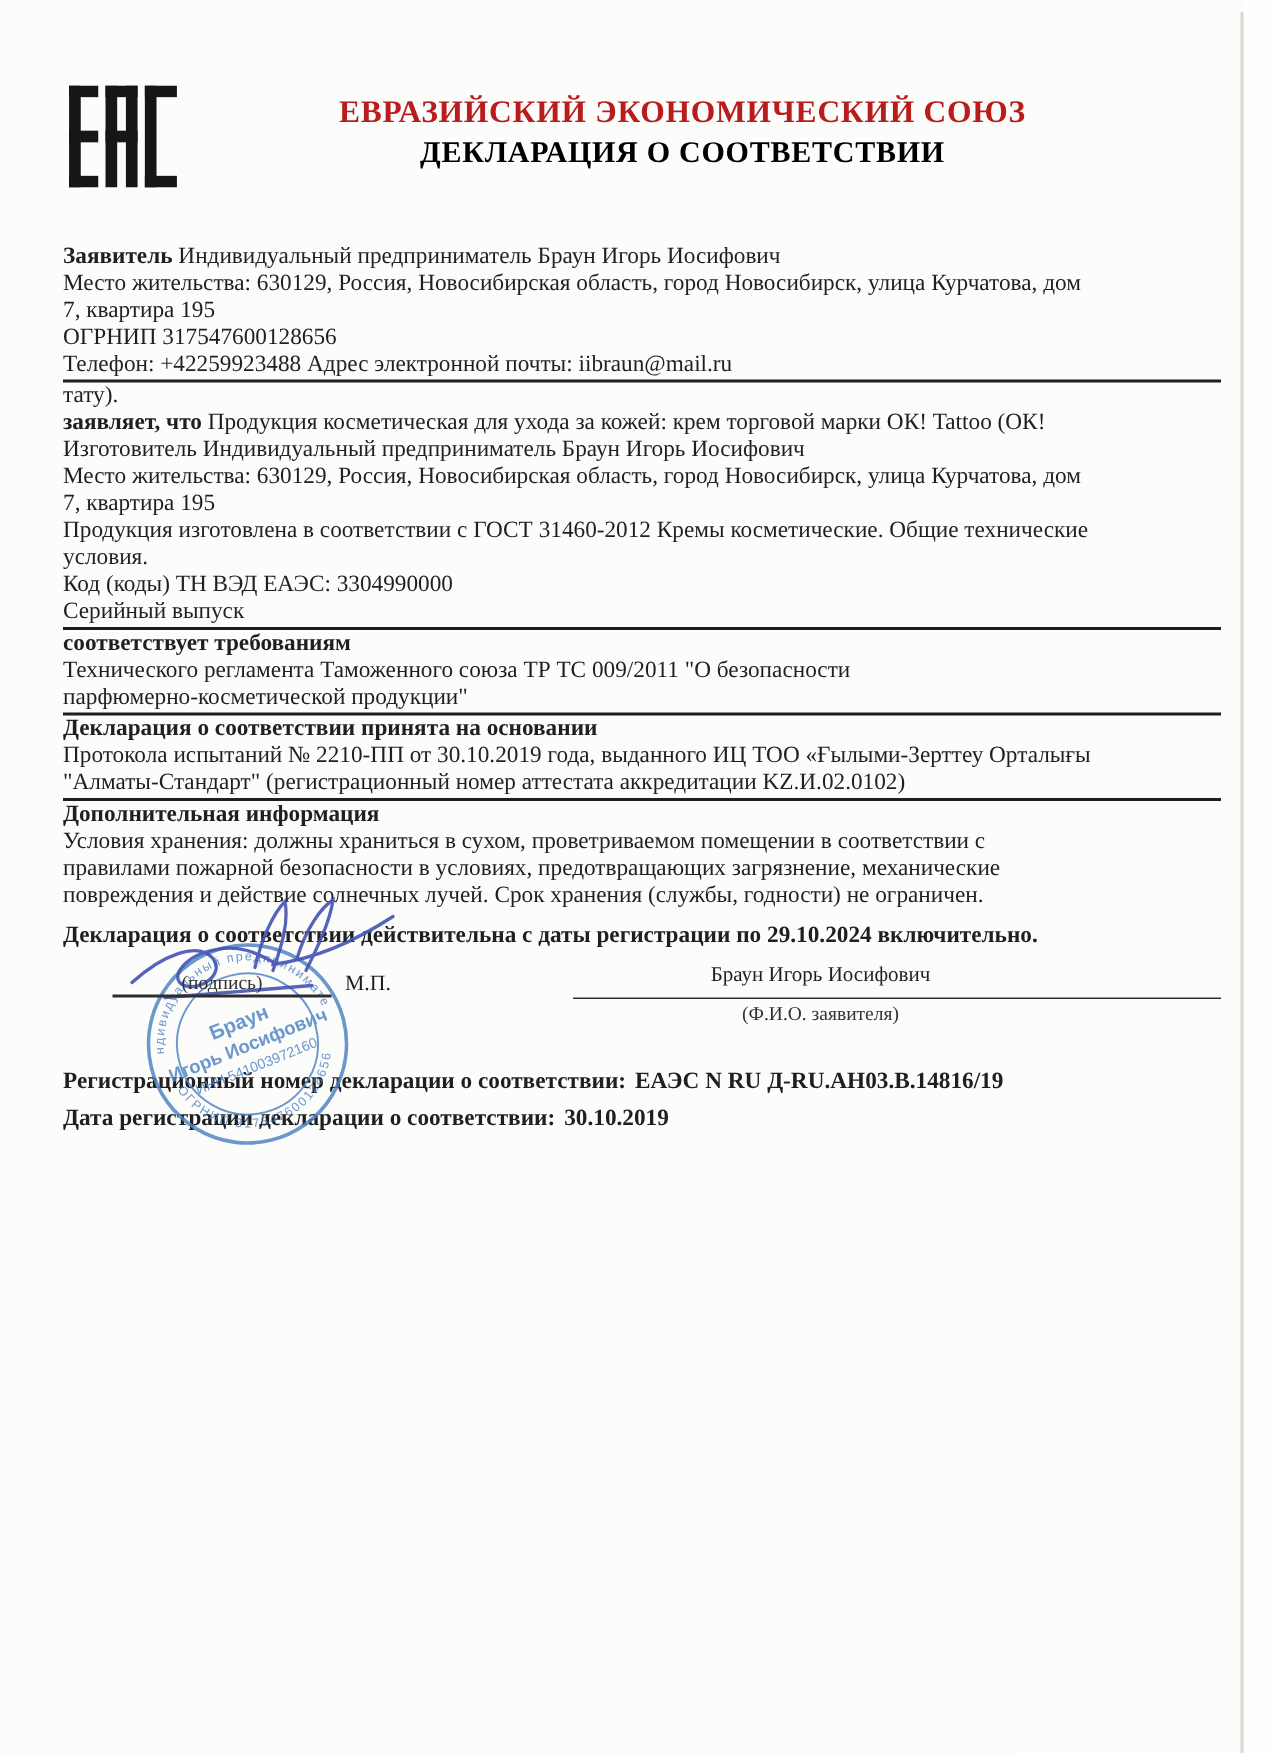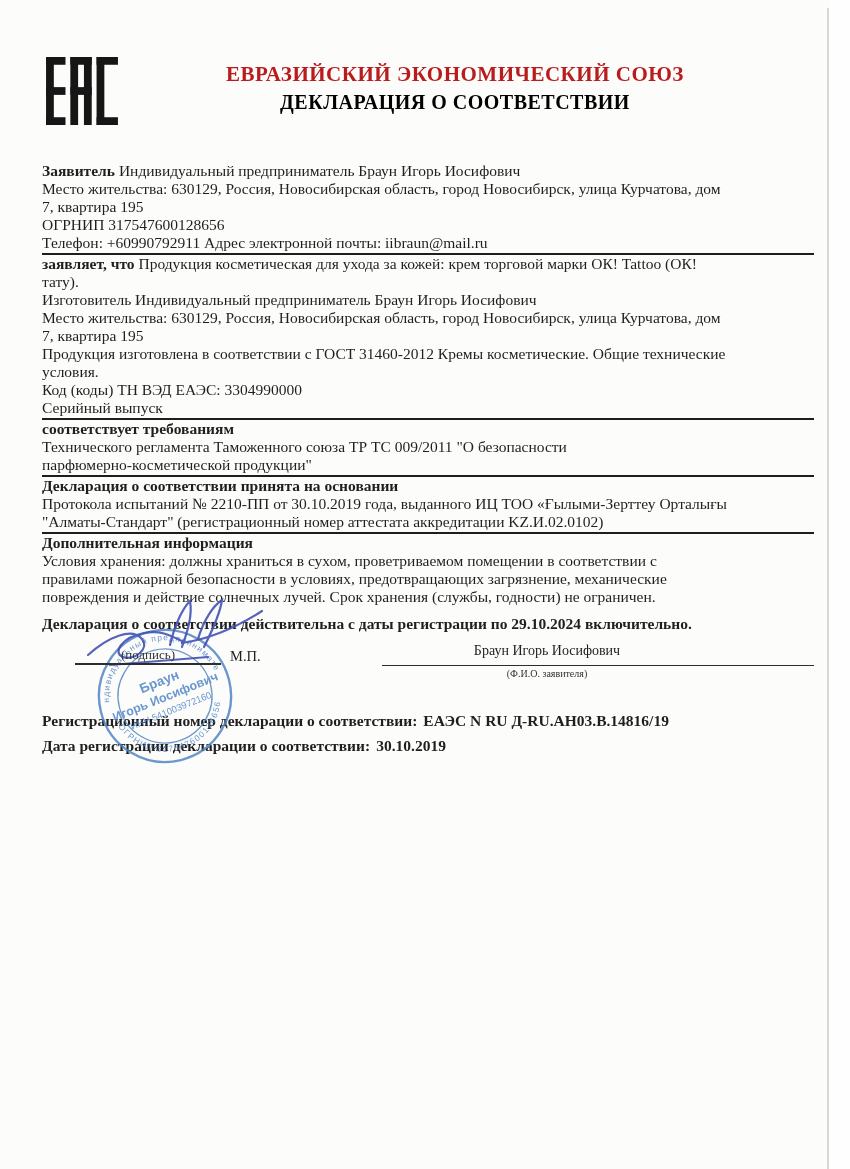--- a/index.html
+++ b/index.html
@@ -25,21 +25,21 @@
 
   .sig-area{position:relative;margin-top:8px;height:58px;}
   .stamp-svg{position:absolute;left:38px;top:-30px;opacity:.82;}
   .sign-svg{position:absolute;left:40px;top:-44px;opacity:.9;}
   .sig-line-left{position:absolute;left:33px;top:4px;width:146px;height:18px;border-bottom:2px solid #2d2d2d;}
   .sig-small{font-size:13px;color:#333;text-align:center;margin-top:2px;}
   .mp{position:absolute;left:188px;top:7px;font-size:14.5px;}
   .fio-block{position:absolute;left:340px;top:0;width:432px;}
   .fio-name{width:330px;text-align:center;font-size:14px;line-height:20px;}
   .fio-rule{border-bottom:1.5px solid #2d2d2d;width:432px;height:2px;margin-top:2px;}
-  .fio-label{width:330px;text-align:center;font-size:10px;color:#333;margin-top:2px;}
+  .fio-label{width:330px;text-align:center;font-size:13px;color:#333;margin-top:2px;}
 
   .footer{margin-top:12px;}
   .f-line{font-size:15.5px;font-weight:bold;line-height:20px;margin-bottom:5px;white-space:nowrap;}
   .f-line .val{margin-left:6px;}
 
   .stamp-text{font-family:"Liberation Sans","DejaVu Sans",sans-serif;}
 </style>
 </head>
 <body>
 
@@ -65,24 +65,24 @@
     <div class="title1">ЕВРАЗИЙСКИЙ ЭКОНОМИЧЕСКИЙ СОЮЗ</div>
     <div class="title2">ДЕКЛАРАЦИЯ О СООТВЕТСТВИИ</div>
   </div>
 
   <div class="doc-col">
     <div id="docBody">
         <div class="dline"><span class="b">Заявитель </span><span>Индивидуальный предприниматель Браун Игорь Иосифович</span></div>
         <div class="dline"><span>Место жительства: 630129, Россия, Новосибирская область, город Новосибирск, улица Курчатова, дом</span></div>
         <div class="dline"><span>7, квартира 195</span></div>
         <div class="dline"><span>ОГРНИП 317547600128656</span></div>
-        <div class="dline"><span>Телефон: +60990792911 Адрес электронной почты: iibraun@mail.ru</span></div>
+        <div class="dline"><span>Телефон: +42259923488 Адрес электронной почты: iibraun@mail.ru</span></div>
         <div class="rule"></div>
+        <div class="dline"><span>тату).</span></div>
         <div class="dline"><span class="b">заявляет, что </span><span>Продукция косметическая для ухода за кожей: крем торговой марки ОК! Tattoo (ОК!</span></div>
-        <div class="dline"><span>тату).</span></div>
         <div class="dline"><span>Изготовитель Индивидуальный предприниматель Браун Игорь Иосифович</span></div>
         <div class="dline"><span>Место жительства: 630129, Россия, Новосибирская область, город Новосибирск, улица Курчатова, дом</span></div>
         <div class="dline"><span>7, квартира 195</span></div>
         <div class="dline"><span>Продукция изготовлена в соответствии с ГОСТ 31460-2012 Кремы косметические. Общие технические</span></div>
         <div class="dline"><span>условия.</span></div>
         <div class="dline"><span>Код (коды) ТН ВЭД ЕАЭС: 3304990000</span></div>
         <div class="dline"><span>Серийный выпуск</span></div>
         <div class="rule"></div>
         <div class="dline"><span class="b">соответствует требованиям</span></div>
         <div class="dline"><span>Технического регламента Таможенного союза ТР ТС 009/2011 "О безопасности</span></div>

